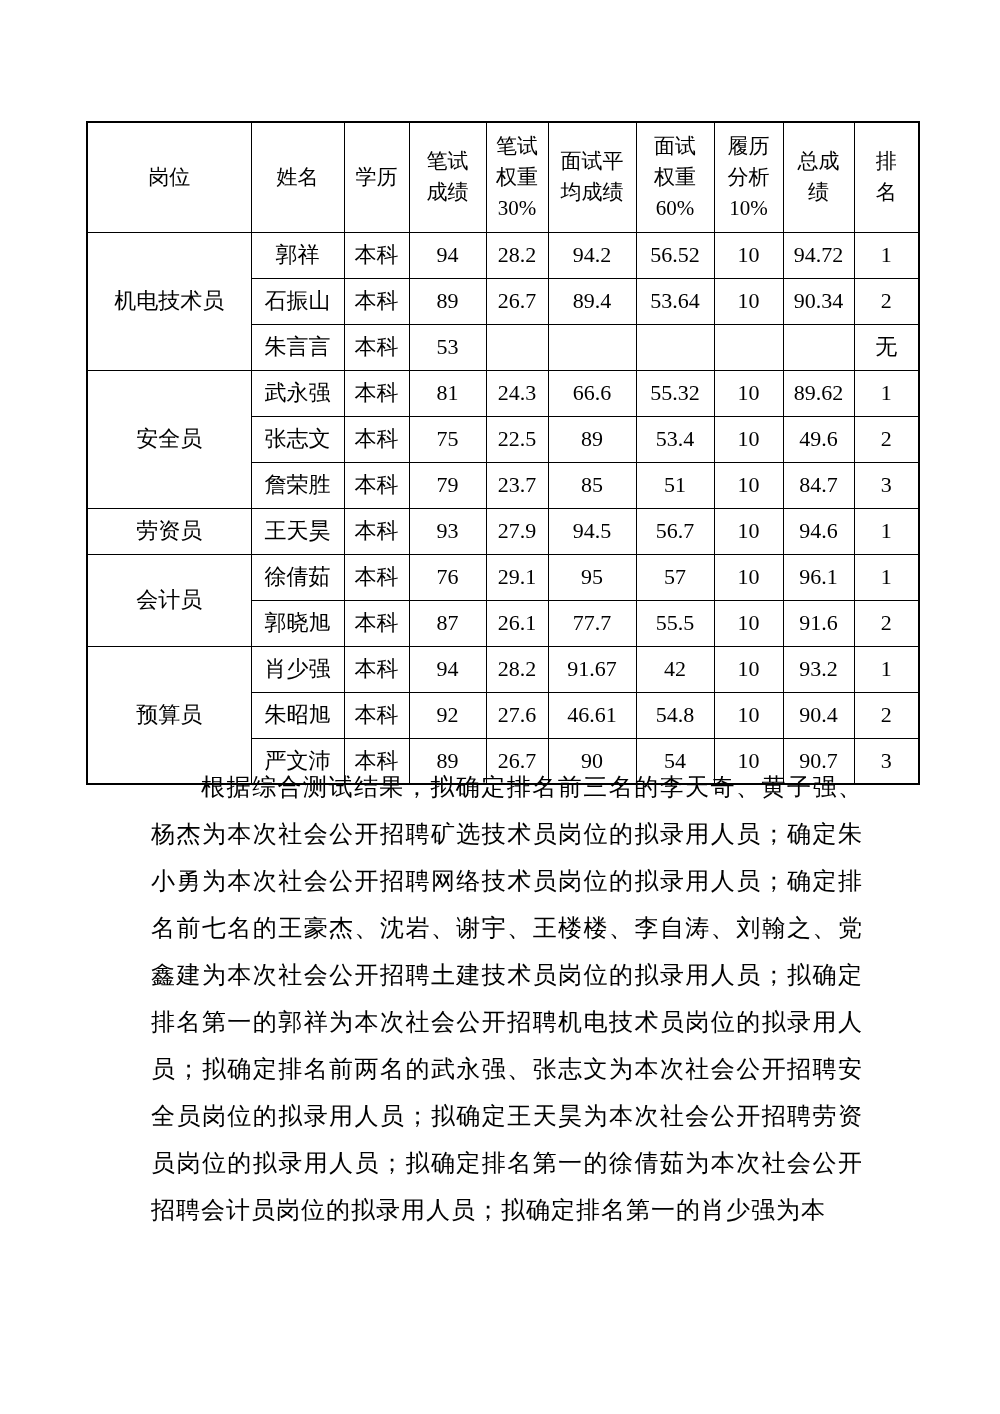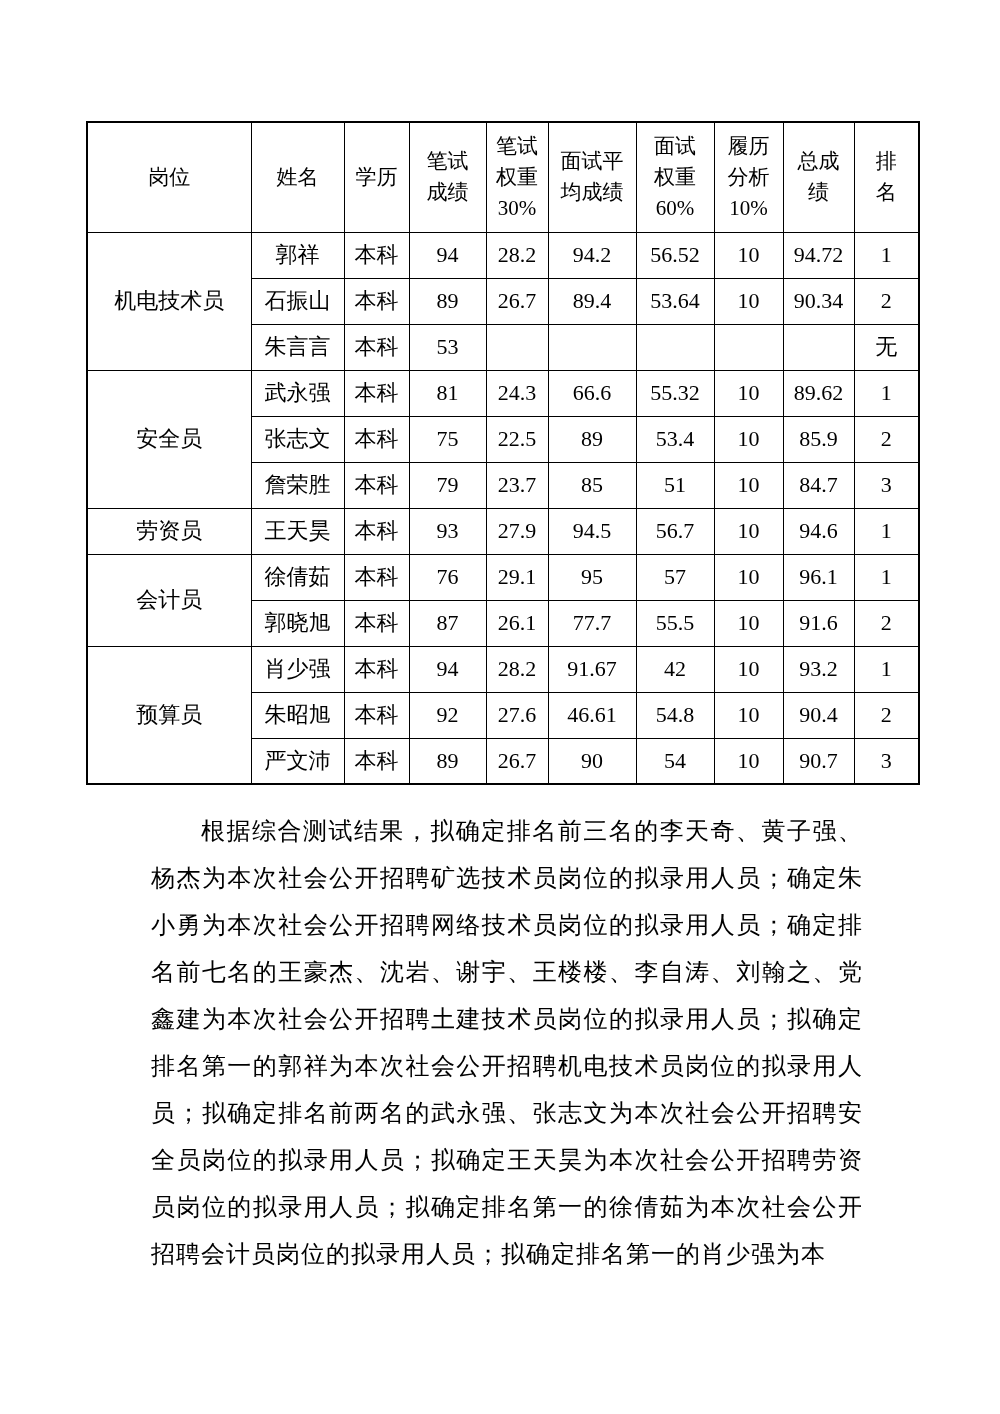--- a/index.html
+++ b/index.html
@@ -35,21 +35,21 @@
     font-size: 21px;
     line-height: 31px;
     white-space: pre-line;
   }
   tr.row { height: 46px; }
   td.pos { font-size: 21px; }
   td.namecell { font-size: 21px; }
   p.summary {
     position: absolute;
     left: 151px;
-    top: 808px;
+    top: 764px;
     width: 712px;
     margin: 0;
     font-size: 24px;
     line-height: 47px;
     letter-spacing: 1px;
     text-align: justify;
     text-indent: 50px;
     line-break: strict;
   }
 </style>
@@ -144,21 +144,21 @@
       <td>1</td>
     </tr>
     <tr class="row">
       <td class="namecell">张志文</td>
       <td class="namecell">本科</td>
       <td>75</td>
       <td>22.5</td>
       <td>89</td>
       <td>53.4</td>
       <td>10</td>
-      <td>85.9</td>
+      <td>49.6</td>
       <td>2</td>
     </tr>
     <tr class="row">
       <td class="namecell">詹荣胜</td>
       <td class="namecell">本科</td>
       <td>79</td>
       <td>23.7</td>
       <td>85</td>
       <td>51</td>
       <td>10</td>

